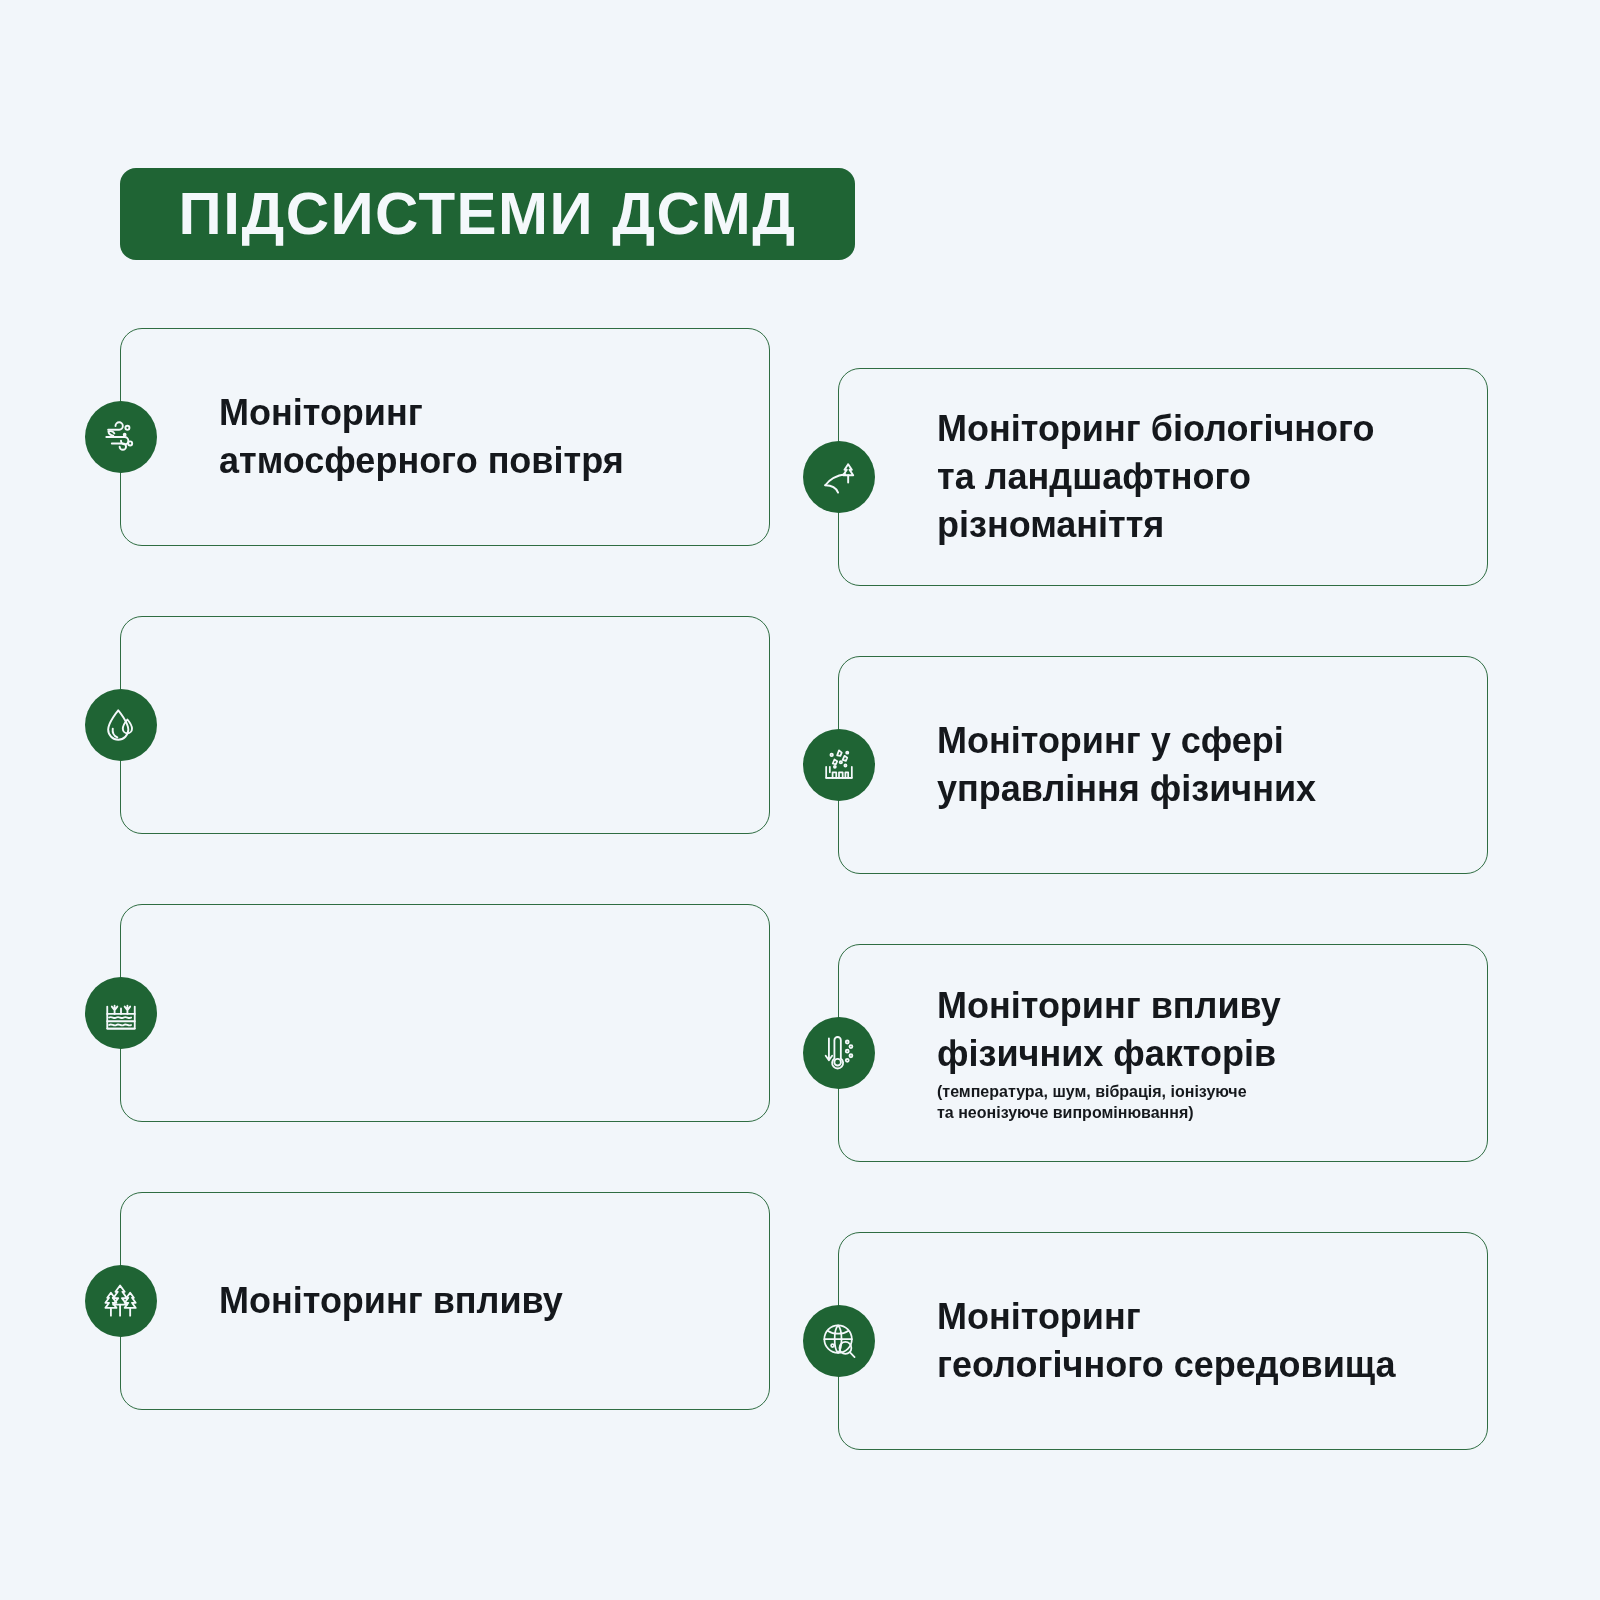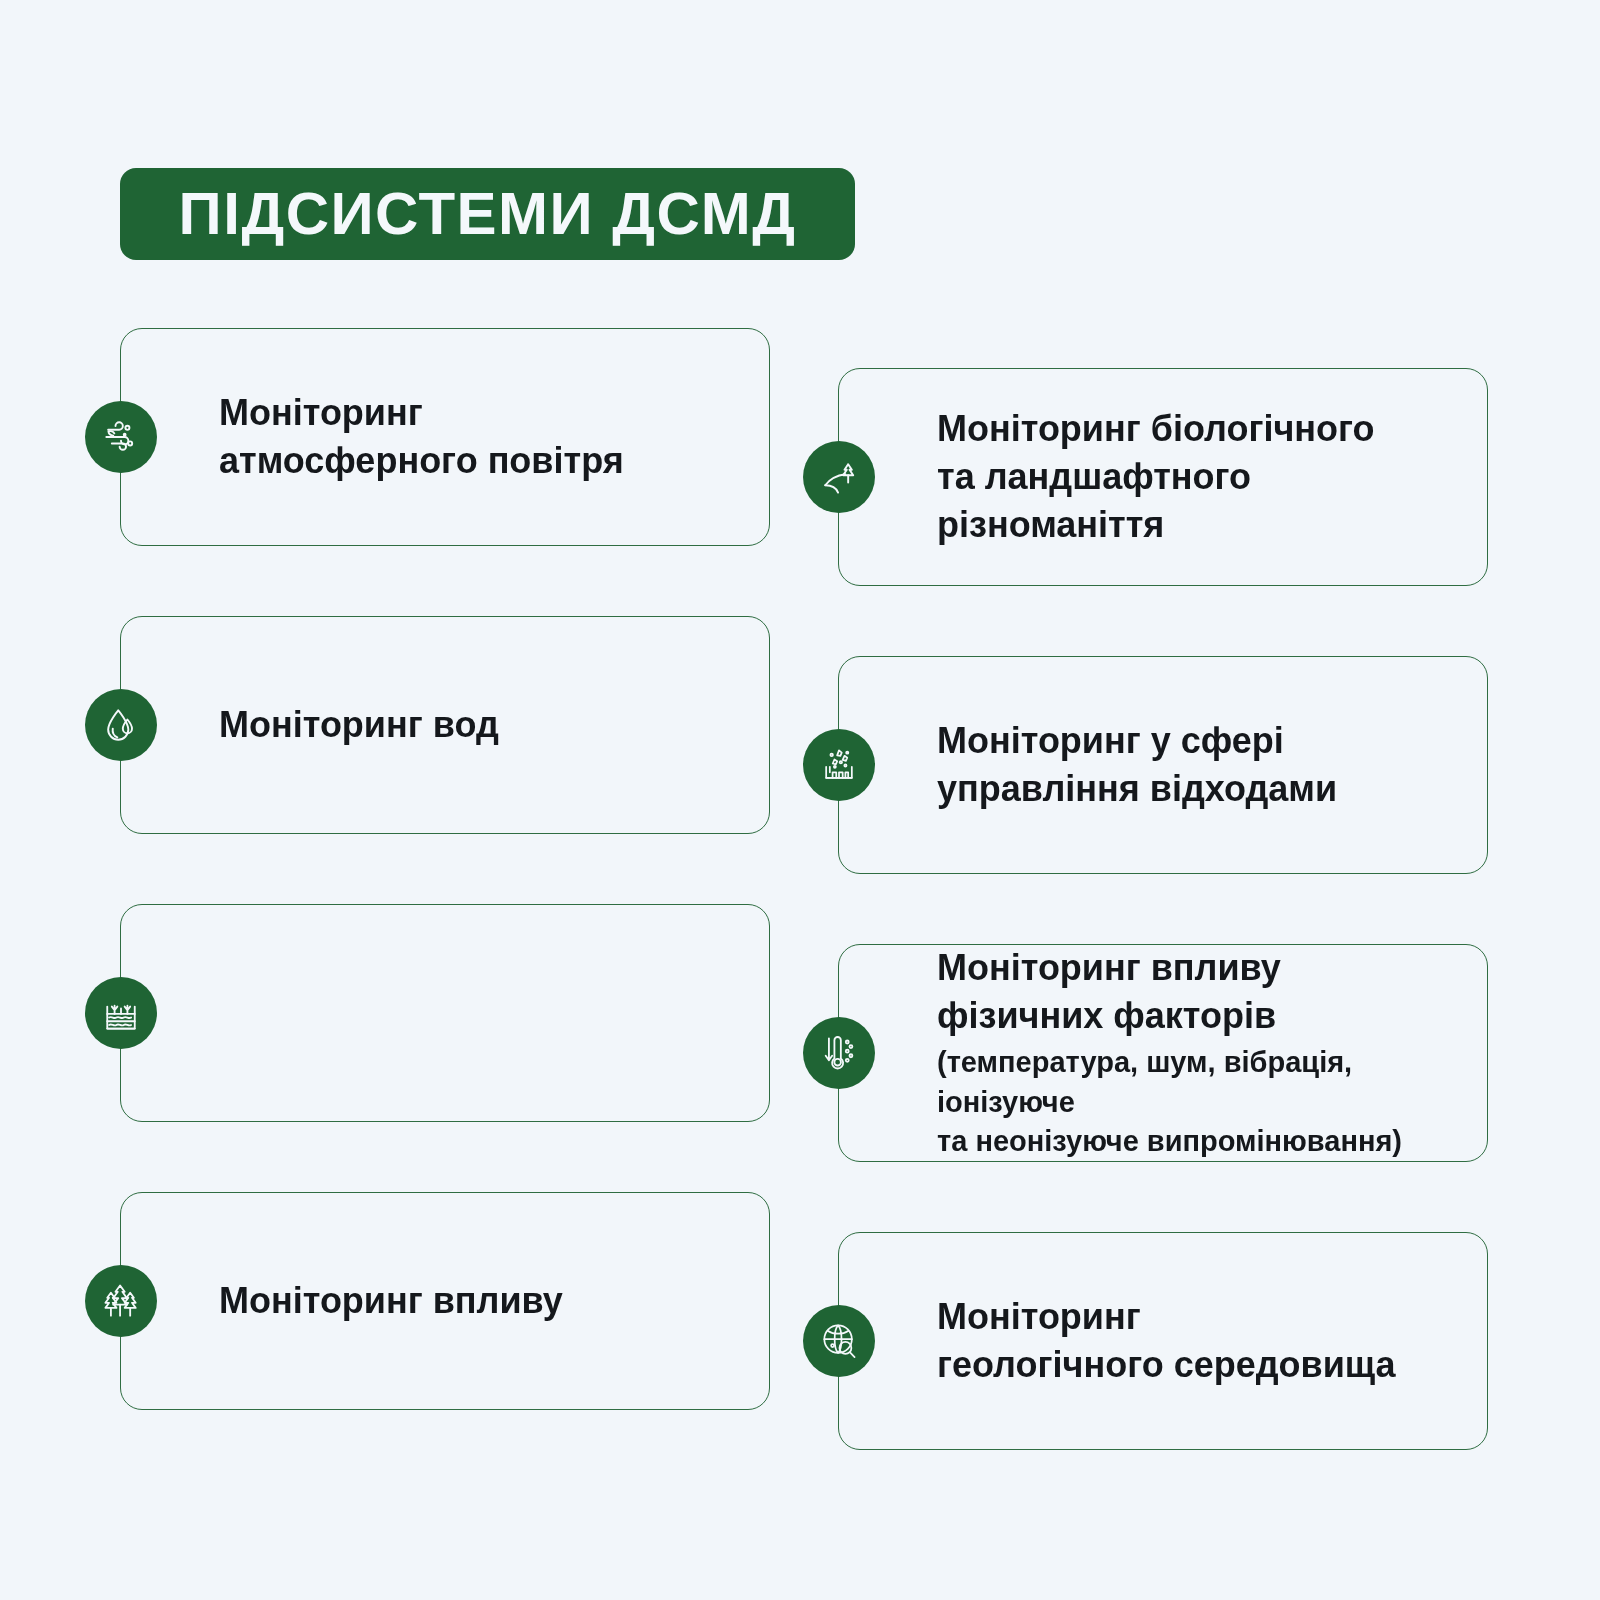--- a/index.html
+++ b/index.html
@@ -90,21 +90,21 @@
   }
   .card-title {
     color: #15181c;
     font-size: 36px;
     font-weight: 700;
     line-height: 1.33;
     white-space: pre-line;
   }
   .card-sub {
     color: #15181c;
-    font-size: 29px;
+    font-size: 16px;
     font-weight: 700;
     line-height: 1.36;
     margin-top: 3px;
     white-space: pre-line;
   }
   .card-sub:empty { display: none; }
 </style>
 </head>
 <body>
 
@@ -155,24 +155,20 @@
     </div>
 
     <div class="card-row">
       <div class="card left">
         <div class="icon-badge">
           <svg viewBox="0 0 48 48" fill="none" stroke="#f4f8fb" stroke-width="2.1" stroke-linecap="round" stroke-linejoin="round">
             <path d="M21 8c0 0-11 13-11 21a11 11 0 0 0 22 0C32 21 21 8 21 8z"></path>
             <path d="M15 28c-.6 4.5 1.5 8 5 9.5"></path>
             <path d="M31 18c0 0-5 6-5 10a5 5 0 0 0 10 0c0-4-5-10-5-10z"></path>
           </svg>
-        </div>
-        <div class="card-text">
-          <div class="card-title">Моніторинг вод</div>
-
         </div>
       </div>
 
       <div class="card right">
         <div class="icon-badge">
           <svg viewBox="0 0 48 48" fill="none" stroke="#f4f8fb" stroke-width="1.9" stroke-linecap="round" stroke-linejoin="round">
             <path d="M24 8l3 2.5-1.5 3.5-3.5-.5z"></path>
             <path d="M30 14l3 2-1.5 3.5-3.5-1z"></path>
             <path d="M19 18l3 2-1.5 3.3-3.3-.9z"></path>
             <circle cx="16" cy="13" r="1.4"></circle>
@@ -181,21 +177,21 @@
             <circle cx="31" cy="24.5" r="1.2"></circle>
             <circle cx="19.5" cy="26" r="1.1"></circle>
             <path d="M10 26v12h28V26"></path>
             <path d="M10 38h28"></path>
             <path d="M17 38v-6h4v6M24 38v-6h4v6M31 38v-6h3v6"></path>
             <path d="M14 26v6"></path>
           </svg>
         </div>
         <div class="card-text">
           <div class="card-title">Моніторинг у сфері
-управління відходами</div>
+управління фізичних</div>
 
         </div>
       </div>
     </div>
 
     <div class="card-row">
       <div class="card left">
         <div class="icon-badge">
           <svg viewBox="0 0 48 48" fill="none" stroke="#f4f8fb" stroke-width="2" stroke-linecap="round" stroke-linejoin="round">
             <path d="M9 17v24h30V17"></path>

